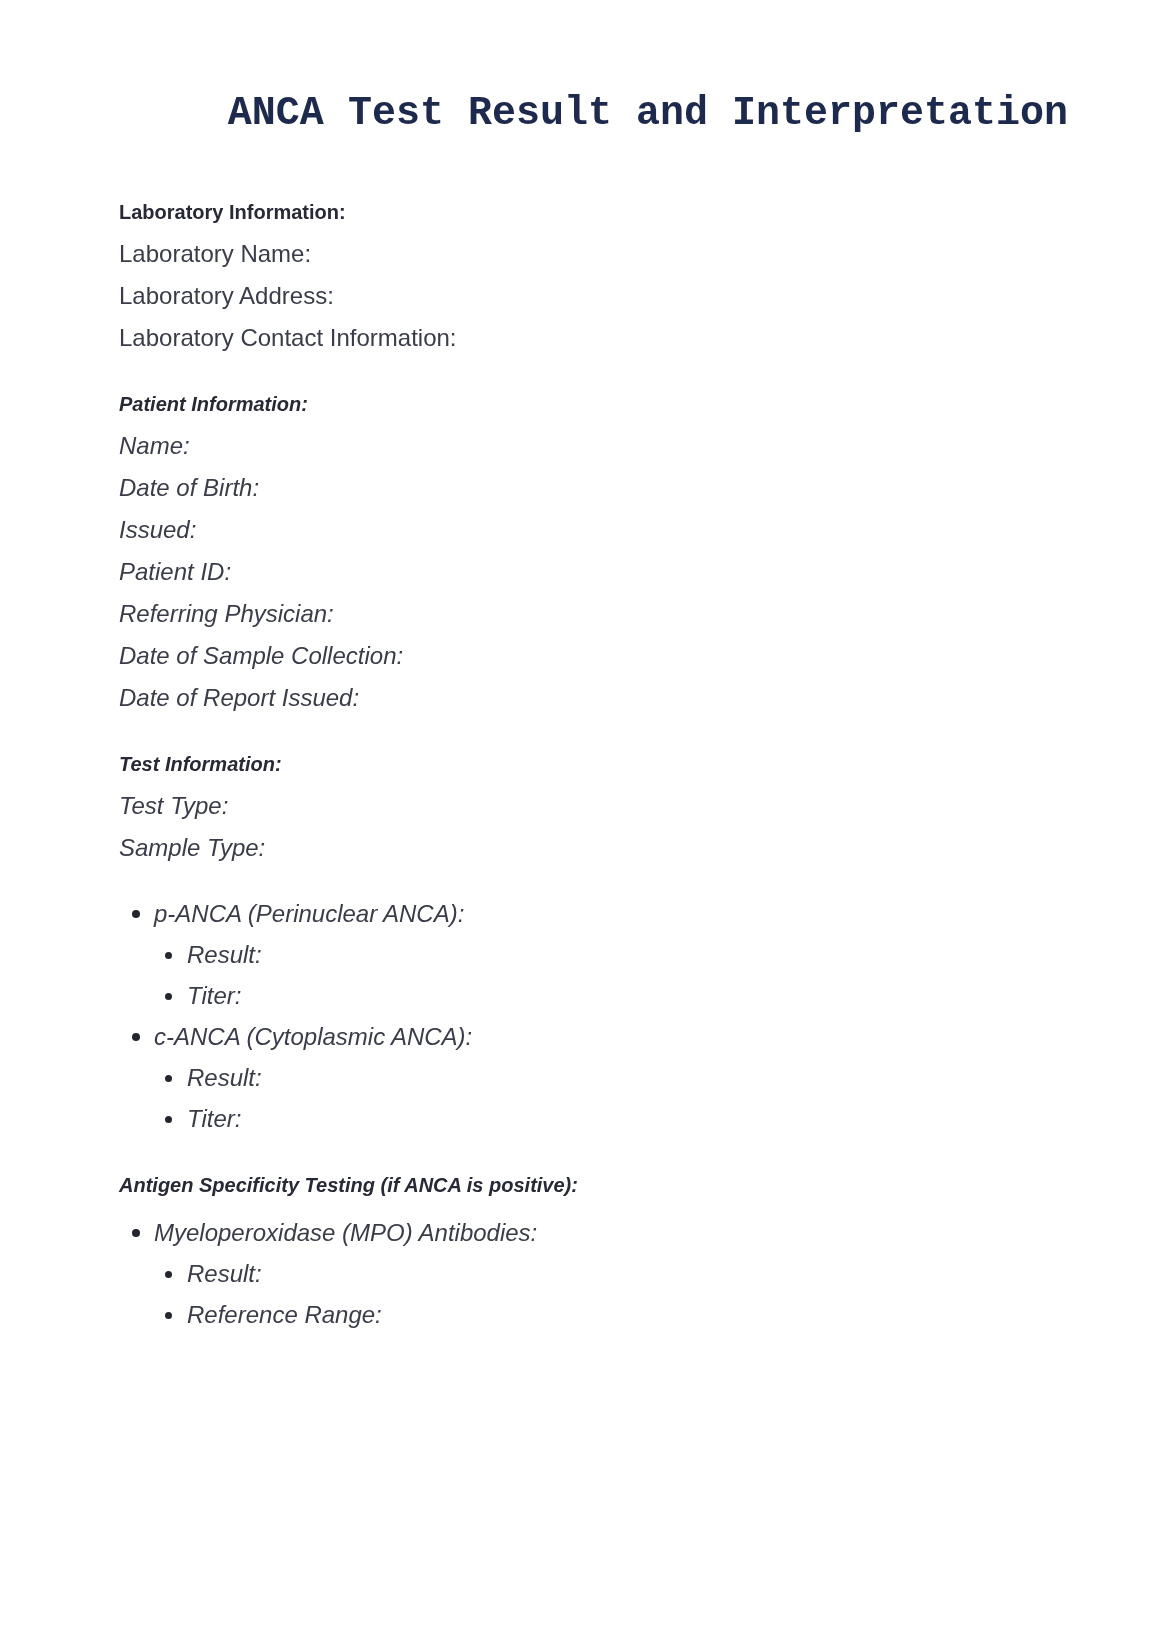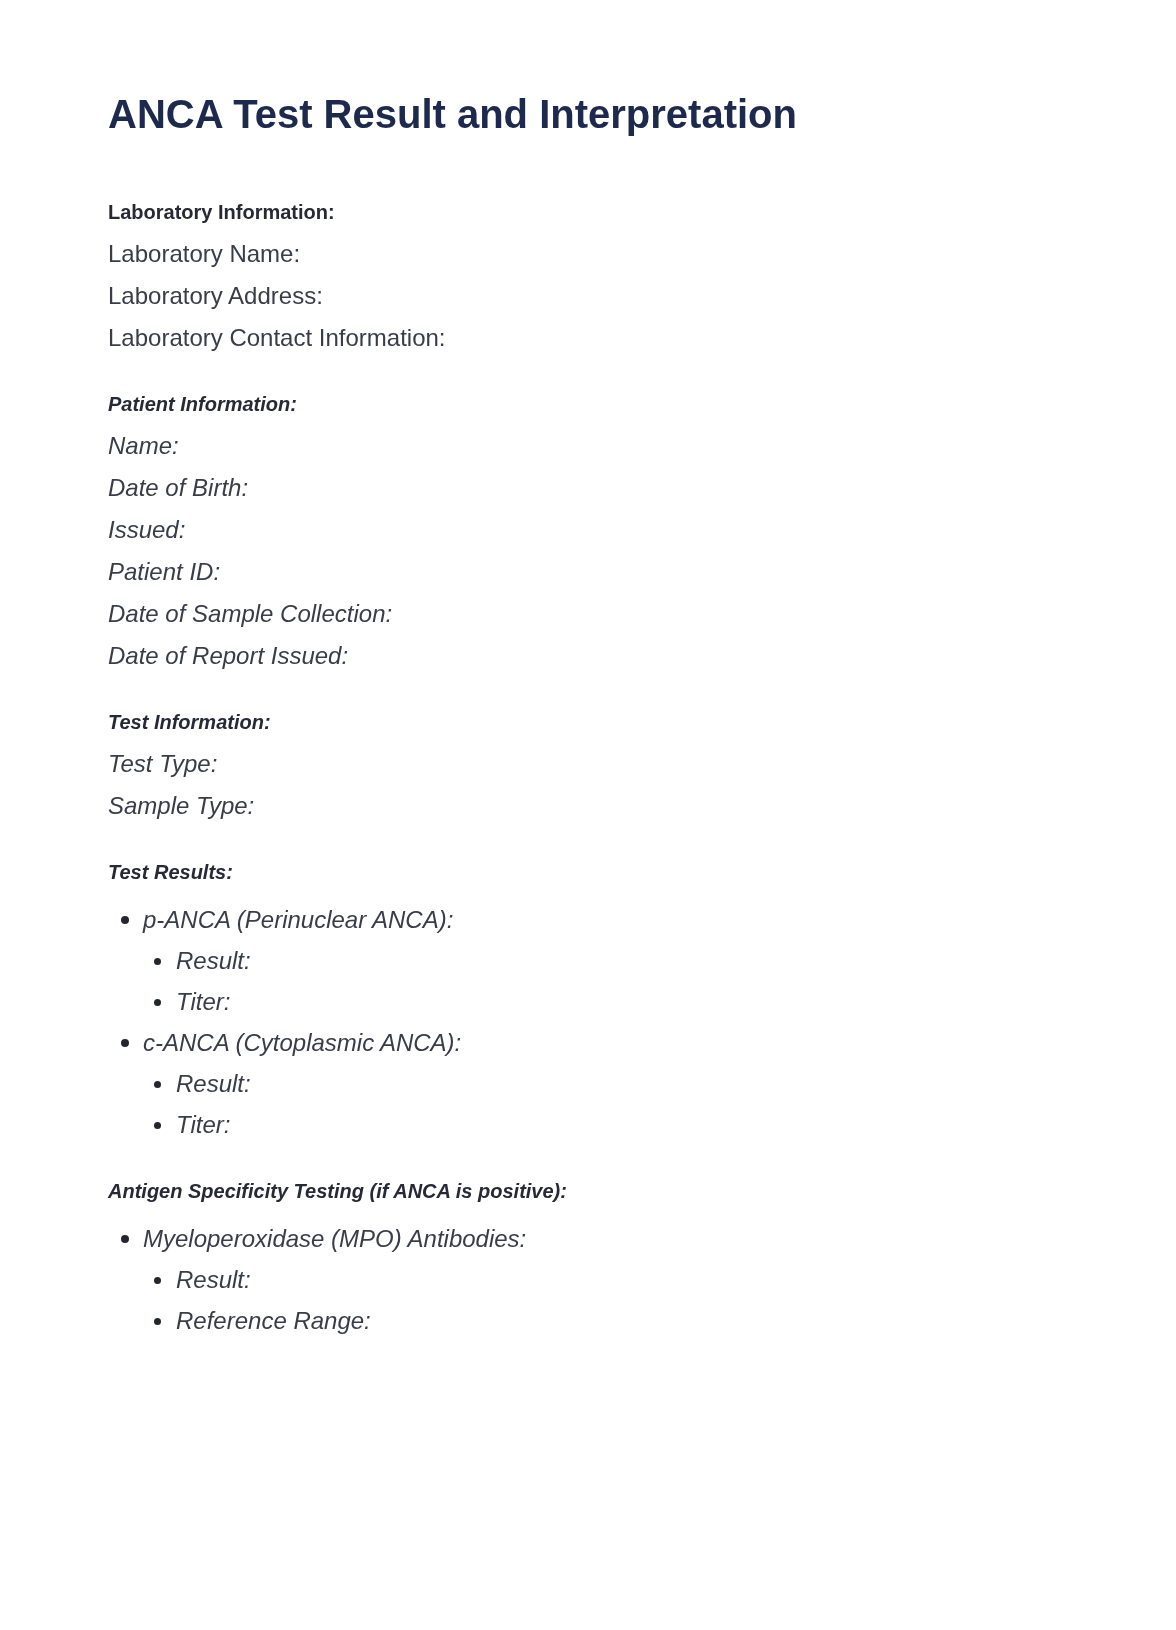--- a/index.html
+++ b/index.html
@@ -18,25 +18,26 @@
     box-sizing: border-box;
     width: 1176px;
     height: 1630px;
     padding: 90px 108px 0 108px;
   }
   .title {
     font-size: 40px;
     line-height: 48px;
     font-weight: bold;
     color: #1e2a4d;
-    text-align: left;
+    text-align: right;
     margin: 0 0 62px 0;
+    font-family: Liberation Mono, monospace;
   }
   .section {
-    margin: 0;
+    margin: 11px;
   }
   .section + .section {
     margin-top: 42px;
     font-style: italic;
   }
   .heading {
     font-size: 20px;
     line-height: 24px;
     font-weight: bold;
     color: #272a36;
@@ -92,32 +93,32 @@
     <p class="line">Laboratory Address:</p>
     <p class="line">Laboratory Contact Information:</p>
   </div>
 
   <div class="section">
     <p class="heading">Patient Information:</p>
     <p class="line">Name:</p>
     <p class="line">Date of Birth:</p>
     <p class="line">Issued:</p>
     <p class="line">Patient ID:</p>
+    <p class="line">Referring Physician:</p>
     <p class="line">Date of Sample Collection:</p>
     <p class="line">Date of Report Issued:</p>
   </div>
 
   <div class="section">
     <p class="heading">Test Information:</p>
     <p class="line">Test Type:</p>
     <p class="line">Sample Type:</p>
   </div>
 
   <div class="section">
-    <p class="heading">Test Results:</p>
     <ul class="bullets">
       <li>
         <span>p-ANCA (Perinuclear ANCA):</span>
         <ul class="nested">
           <li>
             <span>Result:</span>
           </li>
           <li>
             <span>Titer:</span>
           </li>

